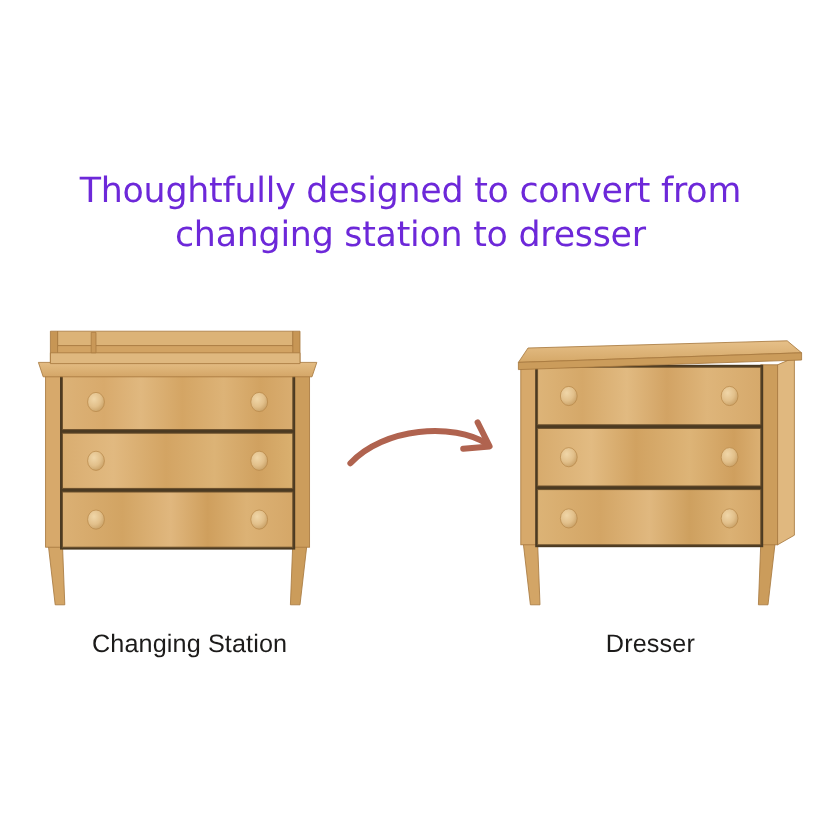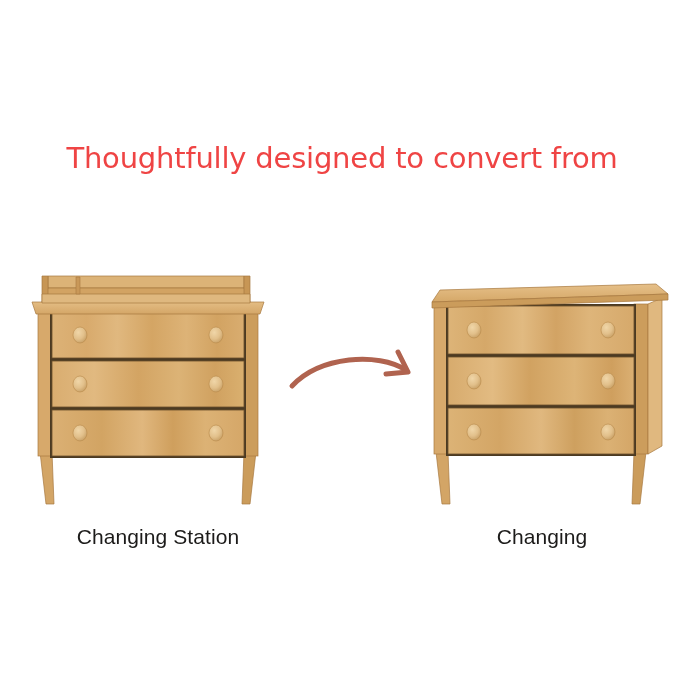--- a/index.html
+++ b/index.html
@@ -20,21 +20,21 @@
     background: #ffffff;
   }
 
   
   .headline {
     position: absolute;
     left: 0;
     top: 140px;
     width: 684px;
     text-align: center;
-    color: #ef4444;
+    color: #6d28d9;
     font-family: "DejaVu Sans", sans-serif;
     font-size: 29px;
     font-weight: 400;
     line-height: 37px;
     letter-spacing: -0.2px;
   }
   .headline .ln { display: block; }
 
   
   .scene {
@@ -65,20 +65,21 @@
   }
   .dresser svg { display: block; }
 </style>
 </head>
 <body>
 
 <div id="page">
 
   <div class="headline">
     <span class="ln">Thoughtfully designed to convert from</span>
+    <span class="ln">changing station to dresser</span>
   </div>
 
   <div class="scene">
 
     <div class="dresser" style="left:28px; top:272px;">
       <svg width="256" height="240" viewBox="0 0 256 240">
         <defs>
           <linearGradient id="grainA" x1="0" y1="0" x2="1" y2="0">
             <stop offset="0" stop-color="#dcb277"></stop>
             <stop offset="0.18" stop-color="#d8aa6c"></stop>
@@ -215,16 +216,16 @@
         <path d="M8,22 L244,14 L244,20 L8,28 Z" fill="#cb9c5b" stroke="#a8793f" stroke-width="0.7"></path>
       </svg>
     </div>
 
     <svg style="position:absolute; left:286px; top:344px;" width="140" height="64" viewBox="0 0 140 64">
       <path d="M6,42 C34,12 92,8 120,26" fill="none" stroke="#b0634f" stroke-width="5" stroke-linecap="round"></path>
       <path d="M112,8 L122,28 L100,30" fill="none" stroke="#b0634f" stroke-width="5" stroke-linecap="round" stroke-linejoin="round"></path>
     </svg>
 
     <div class="caption left">Changing Station</div>
-    <div class="caption right">Changing</div>
+    <div class="caption right">Dresser</div>
 
   </div>
 </div>
 
 </body></html>

